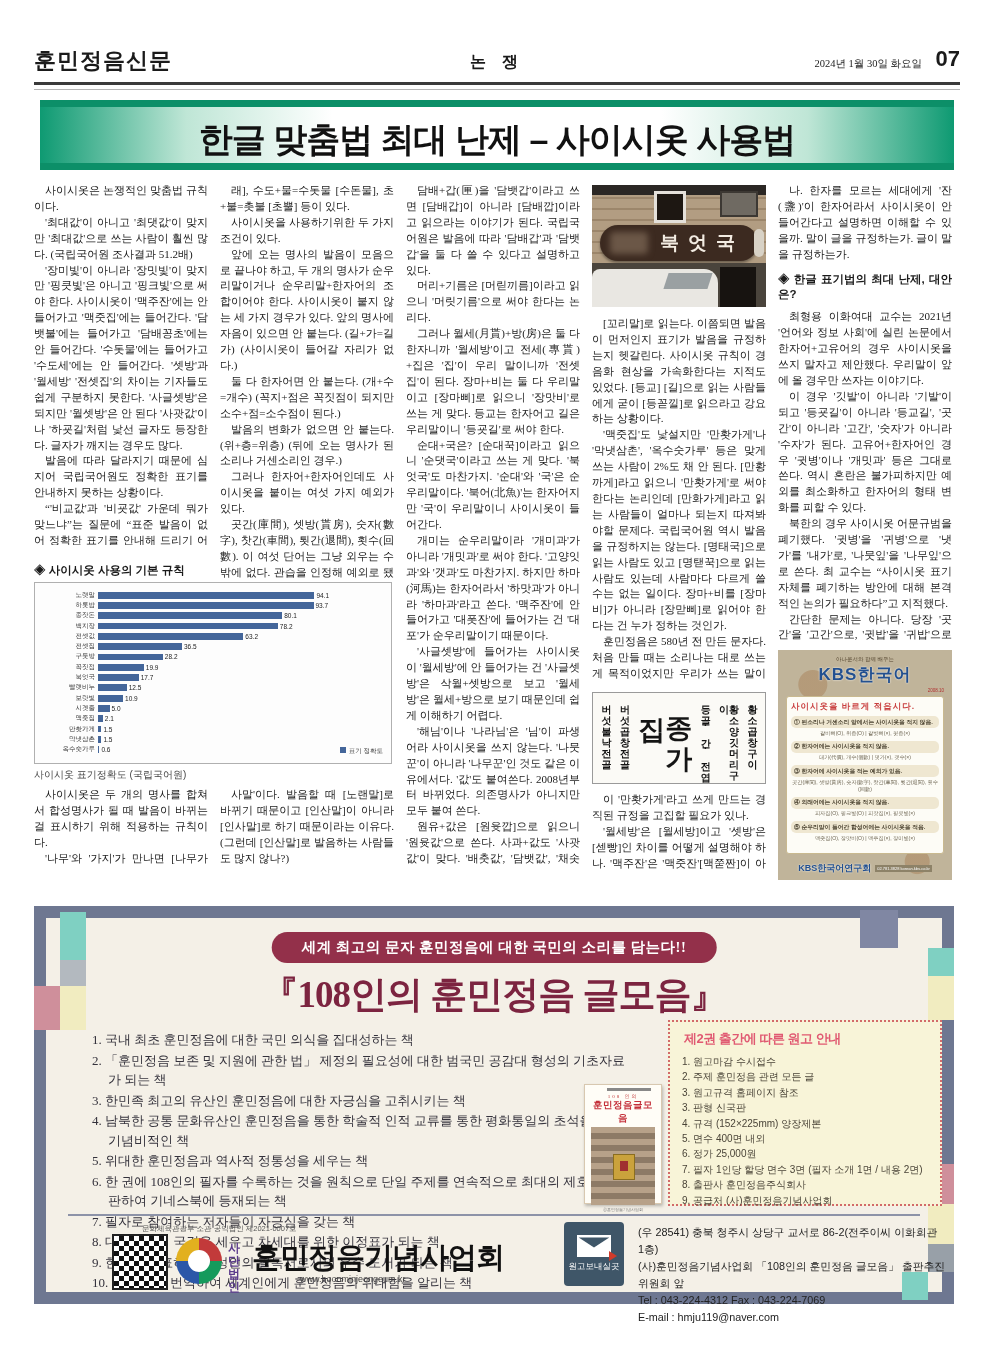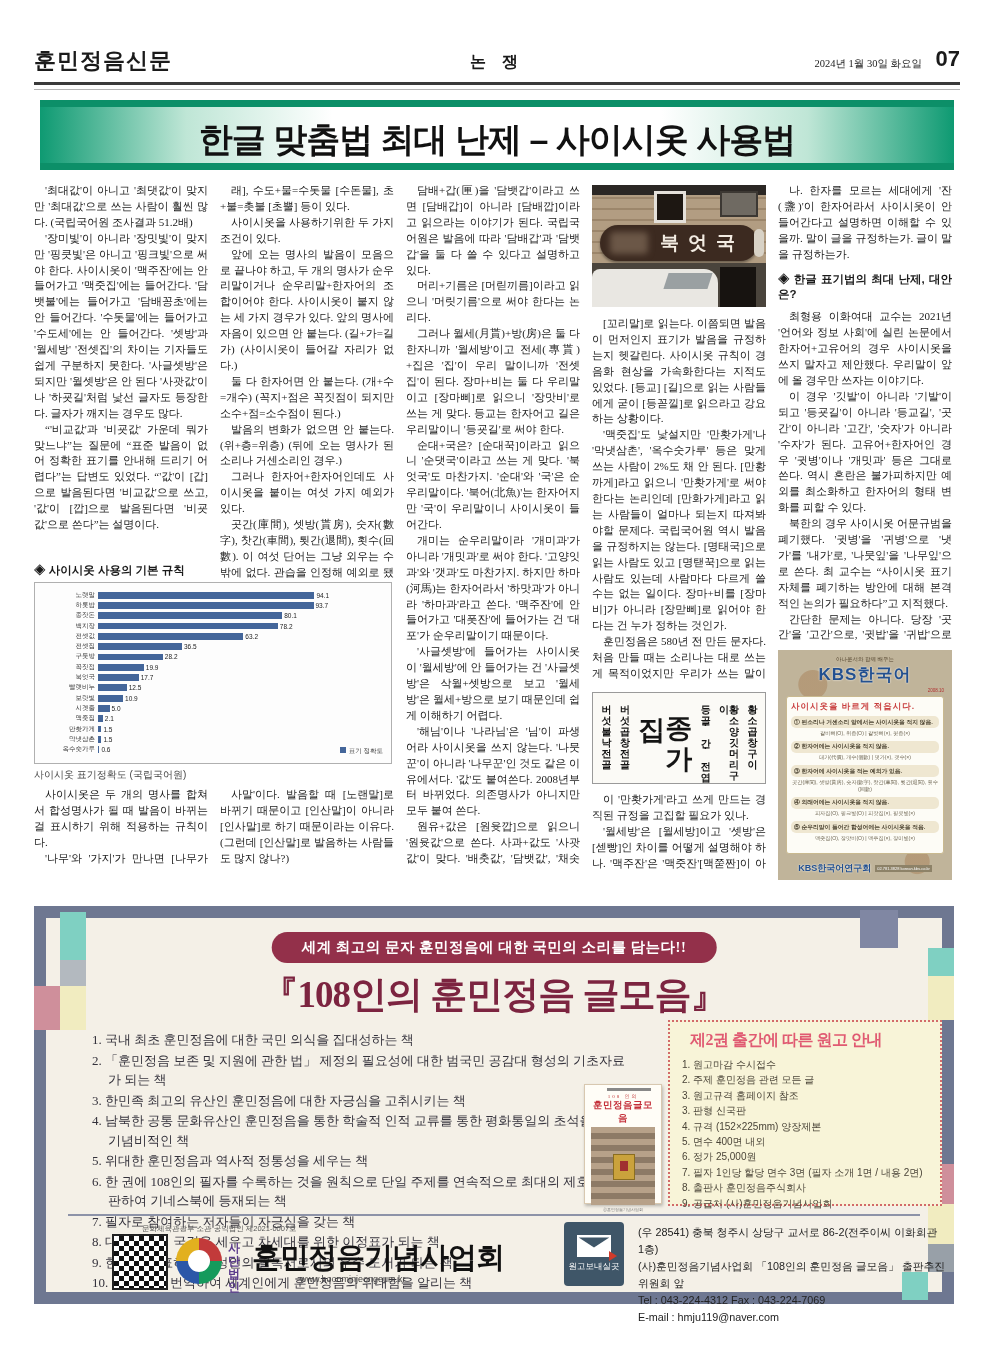--- a/index.html
+++ b/index.html
@@ -81,21 +81,21 @@
   .book{position:absolute;left:538px;top:166px;width:78px;height:120px;background:#fffdf7;border:1px solid #d8c8b0;box-shadow:1px 2px 3px rgba(0,0,0,.25);box-sizing:border-box;padding:3px 4px;text-align:center;}
   .book .tl{height:3px;background:#888;margin:0 6px 2px 18px;}
   .book .a{font-size:5px;color:#c03535;letter-spacing:2px;}
   .book .b{font-size:9.5px;font-weight:900;color:#c4303a;letter-spacing:.5px;}
   .book .collage{margin:2px auto 0;width:64px;height:78px;position:relative;
      background:repeating-linear-gradient(0deg,#b7a189 0 6px,#8d7a66 6px 12px),repeating-linear-gradient(90deg,rgba(40,30,20,.35) 0 6px,rgba(255,255,255,.18) 6px 12px);}
   .book .gold{position:absolute;left:22px;top:27px;width:20px;height:24px;background:#caa23c;border:1px solid #8a6d20;}
   .book .gold i{display:block;width:8px;height:10px;background:#a03030;margin:6px auto 0;}
   .book .c{font-size:4px;color:#777;margin-top:2px;}
   .infobox{position:absolute;left:622px;top:102px;width:274px;height:186px;box-sizing:border-box;background:#f8f4d8;border:2px dotted #d26a6a;padding:8px 12px;}
-  .infobox h3{margin:0 0 6px 8px;font-size:16px;font-weight:900;color:#e05a72;font-family:Liberation Serif, serif;letter-spacing:-.5px;}
+  .infobox h3{margin:0 0 6px 2px;font-size:13px;font-weight:900;color:#e05a72;font-family:Liberation Sans, sans-serif;letter-spacing:-.5px;}
   .infobox .li{font-size:10px;color:#4a4438;line-height:15.4px;font-family:"Liberation Sans",sans-serif;}
   .ad-divider{position:absolute;left:22px;right:22px;top:296px;height:2px;background:#8d93a8;}
   .reg-text{position:absolute;left:96px;top:306px;font-size:7.5px;color:#555;font-family:"Liberation Sans",sans-serif;}
   .qr{position:absolute;left:66px;top:316px;width:52px;height:52px;border:2px solid #222;
       background:repeating-conic-gradient(#111 0 25%,#fff 0 50%);background-size:10px 10px;}
   .seal{position:absolute;left:130px;top:320px;width:46px;height:46px;border-radius:50%;
       background:conic-gradient(#c23a3a 0 90deg,#159a5c 90deg 180deg,#2b57a8 180deg 270deg,#e2b01f 270deg 360deg);display:flex;align-items:center;justify-content:center;}
   .seal i{width:22px;height:22px;border-radius:50%;background:#fff;}
   .orgtype{position:absolute;left:182px;top:324px;width:16px;font-size:12px;font-weight:700;color:#5b3b8c;line-height:13px;font-family:"Liberation Sans",sans-serif;}
   .orgname{position:absolute;left:206px;top:320px;font-size:29px;font-weight:900;color:#111;font-family:"Liberation Sans",sans-serif;letter-spacing:-1px;}
@@ -116,22 +116,24 @@
 <div class="abs date-label">2024년 1월 30일 화요일</div>
 <div class="abs page-num">07</div>
 <div class="abs rule-thick"></div>
 <div class="abs rule-thin"></div>
 
 <div class="abs band">
   <h1>한글 맞춤법 최대 난제 – 사이시옷 사용법</h1>
 </div>
 
 <div class="abs col" style="left:34px;top:183px;height:362px;">
+    <p>사이시옷은 논쟁적인 맞춤법 규칙이다.</p>
     <p>'최대값'이 아니고 '최댓값'이 맞지만 '최대값'으로 쓰는 사람이 훨씬 많다. (국립국어원 조사결과 51.2배)</p>
     <p>'장미빛'이 아니라 '장밋빛'이 맞지만 '핑큿빛'은 아니고 '핑크빛'으로 써야 한다. 사이시옷이 '맥주잔'에는 안 들어가고 '맥줏집'에는 들어간다. '담뱃불'에는 들어가고 '담배꽁초'에는 안 들어간다. '수돗물'에는 들어가고 '수도세'에는 안 들어간다. '셋방'과 '월세방' '전셋집'의 차이는 기자들도 쉽게 구분하지 못한다. '사글셋방'은 되지만 '월셋방'은 안 된다 '사괏값'이나 '하굣길'처럼 낯선 글자도 등장한다. 글자가 깨지는 경우도 많다.</p>
+    <p>발음에 따라 달라지기 때문에 심지어 국립국어원도 정확한 표기를 안내하지 못하는 상황이다.</p>
     <p>“'비교값'과 '비굣값' 가운데 뭐가 맞느냐”는 질문에 “표준 발음이 없어 정확한 표기를 안내해 드리기 어렵다”는 답변도 있었다. “'값'이 [갑]으로 발음된다면 '비교값'으로 쓰고, '값'이 [깝]으로 발음된다면 '비굣값'으로 쓴다”는 설명이다.</p>
   </div>
 <div class="abs" style="left:34px;top:554px;width:174px;">
   <div class="subhead">◈ 사이시옷 사용의 기본 규칙</div>
 </div>
 
 <div class="abs chartbox">
   <div id="chart-rows">
       <div class="chart-row">
         <span class="chart-label">노랫말</span>

